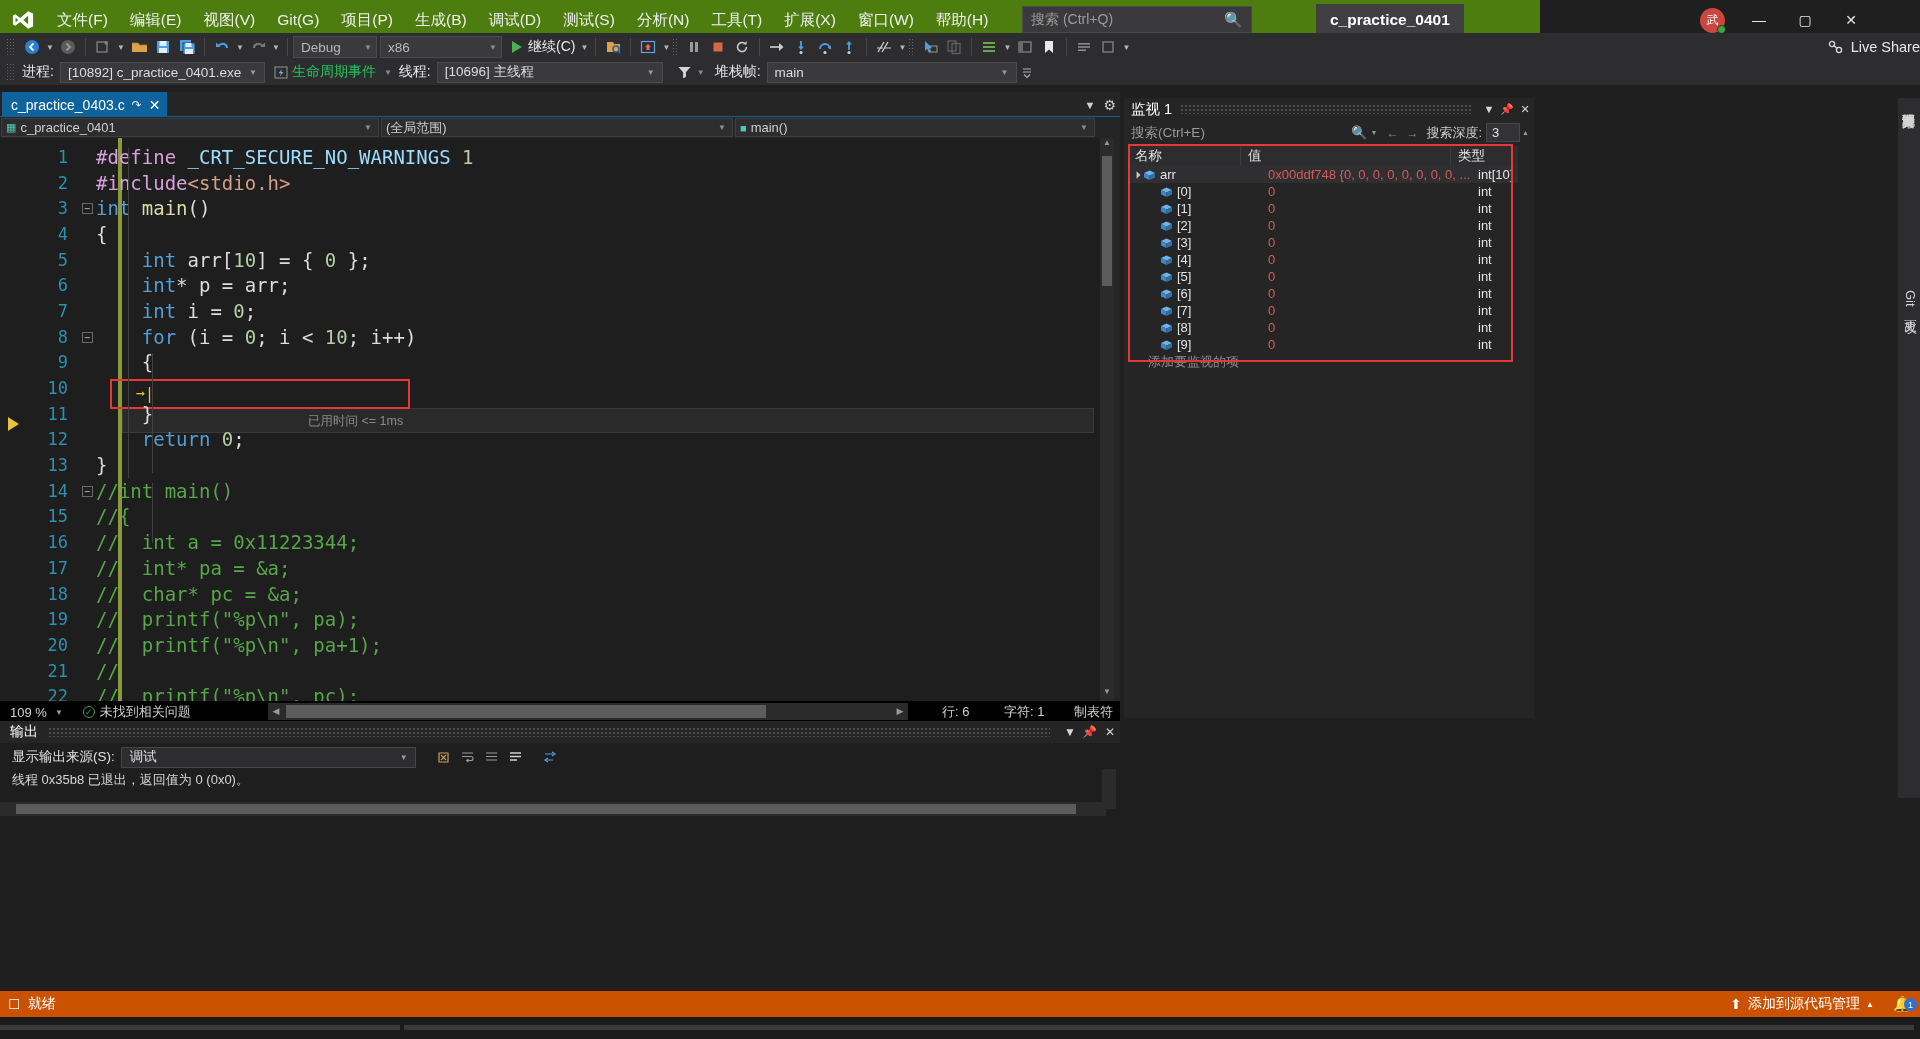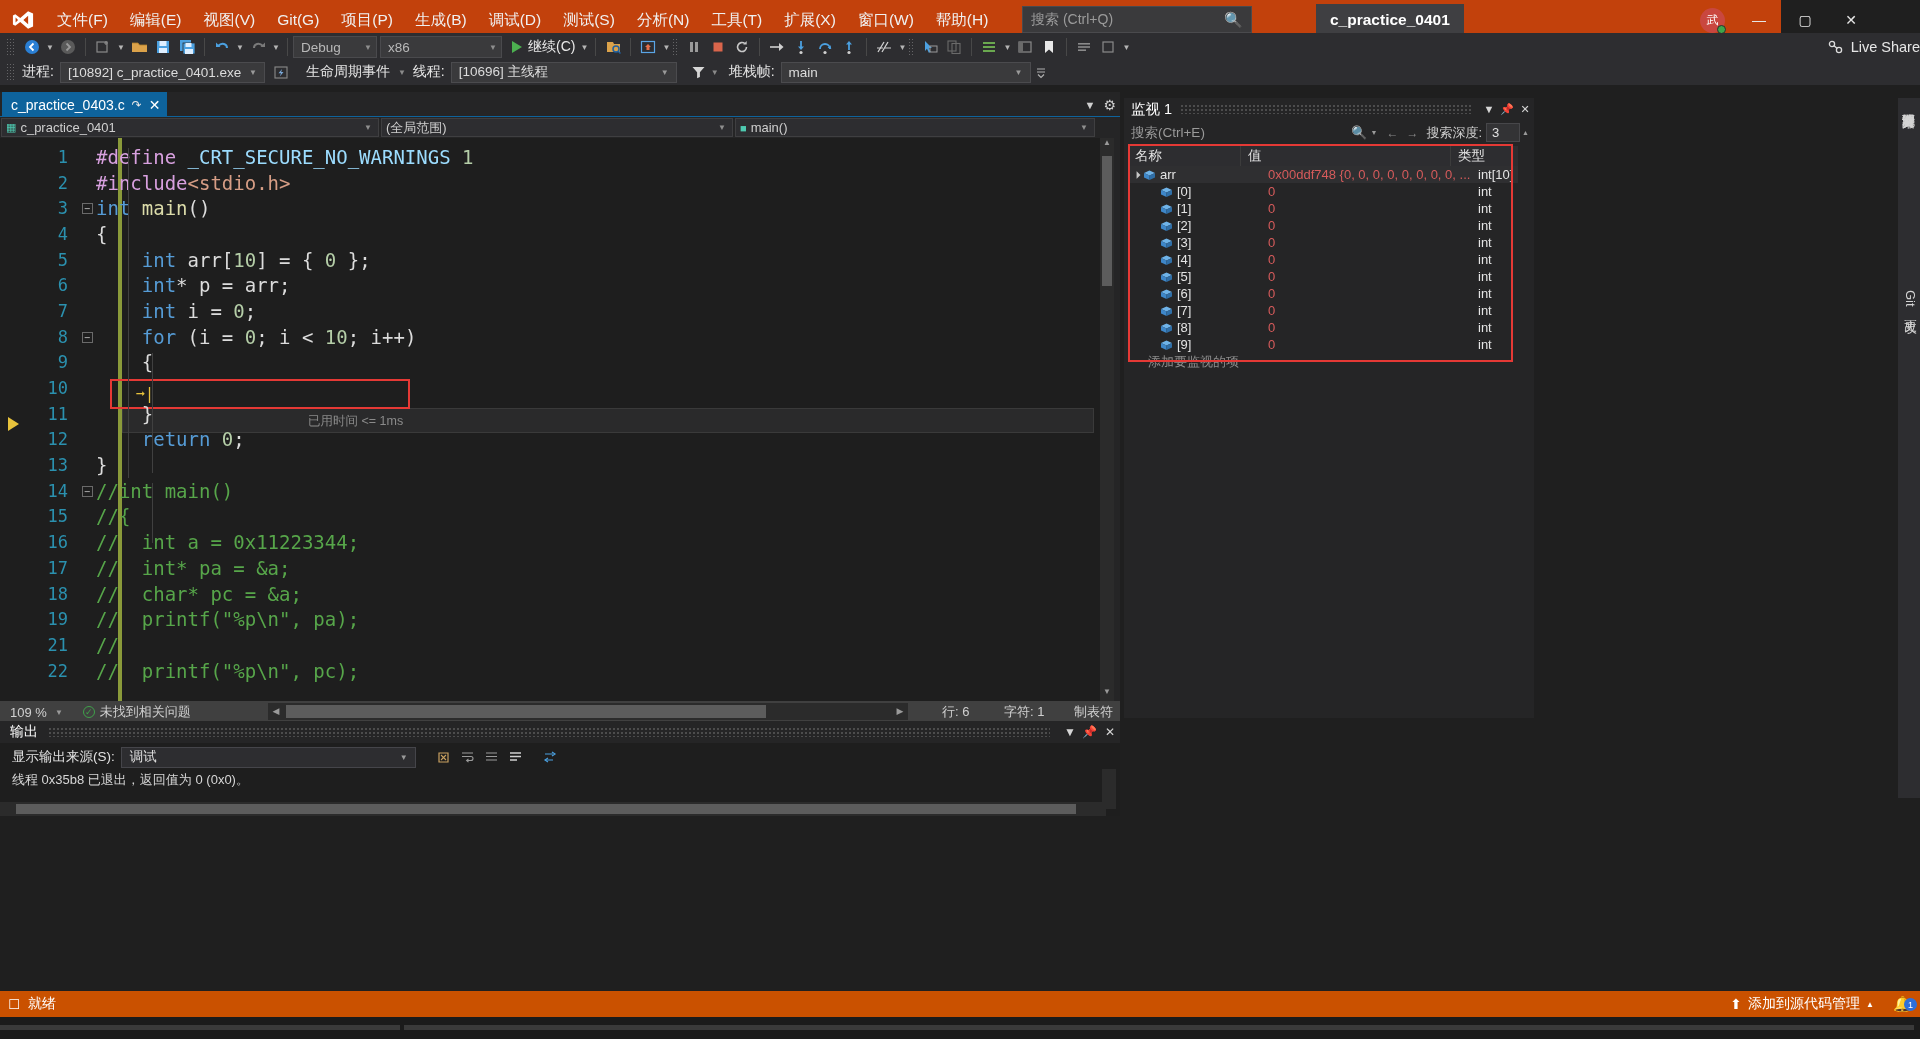--- a/index.html
+++ b/index.html
@@ -7,22 +7,22 @@
     width: 1920px; height: 1039px;
     background: #1e1e1e;
     font-family: "Liberation Sans", "DejaVu Sans", sans-serif;
     overflow: hidden;
     -webkit-font-smoothing: antialiased;
   }
   .app { position: relative; width: 1920px; height: 1039px; background: #1f1f1f; }
 
   
   .titlebar {
-    position: absolute; left: 0; top: 0; width: 1781px; height: 40px;
-    background: #c2410c; display: flex; align-items: center;
+    position: absolute; left: 0; top: 0; width: 1540px; height: 40px;
+    background: #4d7c0f; display: flex; align-items: center;
   }
   .vs-logo { width: 46px; height: 40px; display: flex; align-items: center; justify-content: center; }
   .vs-logo svg { width: 22px; height: 22px; }
   .menu { display: flex; align-items: center; height: 40px; }
   .menu-item {
     color: #f0f0f0; font-size: 15.5px; padding: 0 11px; height: 40px;
     display: flex; align-items: center; white-space: nowrap; cursor: default;
   }
 
   .search-box {
@@ -141,21 +141,21 @@
 
   .vscroll-ed { position: absolute; right: 6px; top: 46px; width: 14px; height: 563px; background: #2b2b2b; }
   .vscroll-ed .thumb { position: absolute; left: 2px; top: 18px; width: 10px; height: 130px; background: #5c5c5c; }
   .vscroll-ed .up, .vscroll-ed .dn { position: absolute; left: 0; width: 14px; height: 14px; color: #9a9a9a; font-size: 8px; text-align: center; }
   .vscroll-ed .up { top: 0; } .vscroll-ed .dn { bottom: 0; }
   .ed-right-rail { position: absolute; right: 0; top: 46px; width: 6px; height: 563px; background: #252526; }
 
   
   .edstatus {
     position: absolute; left: 0; top: 609px; width: 1120px; height: 22px;
-    background: #404040; display: flex; align-items: center; color: #d0d0d0; font-size: 13px;
+    background: #000000; display: flex; align-items: center; color: #d0d0d0; font-size: 13px;
   }
   .edstatus .zoom { padding-left: 10px; }
   .edstatus .zcaret { color: #9a9a9a; font-size: 8px; padding-left: 8px; }
   .edstatus .issue { display: flex; align-items: center; gap: 5px; padding-left: 20px; }
   .edstatus .okdot { width: 12px; height: 12px; border-radius: 50%; border: 1.5px solid #3fa14a; color: #3fa14a; font-size: 9px; display: flex; align-items: center; justify-content: center; }
   .hscroll { position: absolute; left: 268px; top: 2px; width: 640px; height: 17px; background: #2b2b2b; }
   .hscroll .th { position: absolute; left: 18px; top: 2px; width: 480px; height: 13px; background: #5c5c5c; }
   .hscroll .l, .hscroll .r { position: absolute; top: 0; width: 16px; height: 17px; color: #9a9a9a; font-size: 9px; text-align: center; line-height: 17px; }
   .hscroll .l { left: 0; } .hscroll .r { right: 0; }
   .edstatus .seg { padding-left: 22px; }
@@ -525,21 +525,21 @@
     <div class="db-combo" style="width:205px">
       <span class="cv">[10892] c_practice_0401.exe</span>
       <span class="cc">▼</span>
     </div>
     <div class="db-icn" style="margin-left:6px">
       <svg width="14" height="13" viewBox="0 0 14 13">
           <rect x="1" y="1" width="12" height="11" fill="none" stroke="#8a8a8a" stroke-width="1.1"></rect>
           <path d="M8 3 4.5 7.2H7L5.8 10.5 9.5 6H7.2z" fill="#7aa8d8"></path>
         </svg>
     </div>
-    <span class="db-label" style="color:#e5e5e5;margin-left:15px">生命周期事件</span>
+    <span class="db-label" style="color:#22c55e;margin-left:1px">生命周期事件</span>
     <span class="cc" style="color:#8a8a8a;font-size:8px;padding:0 5px 0 2px">▼</span>
     <span class="db-label">线程:</span>
     <div class="db-combo" style="width:226px">
       <span class="cv">[10696] 主线程</span>
       <span class="cc">▼</span>
     </div>
     <div class="db-icn" style="margin-left:12px">
       <svg width="15" height="14" viewBox="0 0 15 14">
           <path d="M1.5 2h12l-4.6 5.2V12l-2.8 1.2V7.2z" fill="#d6d6d6"></path>
         </svg>
@@ -613,20 +613,21 @@
           <div class="ln"><span class="lnum">10</span><span style="width: 18px; flex: 0 0 auto; color: rgb(189, 189, 189); font-size: 12px; text-align: center; font-family: &quot;DejaVu Sans Mono&quot;, monospace;"></span></div>
           <div class="ln"><span class="lnum">11</span><span style="width: 18px; flex: 0 0 auto; color: rgb(189, 189, 189); font-size: 12px; text-align: center; font-family: &quot;DejaVu Sans Mono&quot;, monospace;"></span><span class="lcode"><span>    }</span></span></div>
           <div class="ln"><span class="lnum">12</span><span style="width: 18px; flex: 0 0 auto; color: rgb(189, 189, 189); font-size: 12px; text-align: center; font-family: &quot;DejaVu Sans Mono&quot;, monospace;"></span><span class="lcode"><span class="kw">    return </span><span class="num">0</span><span>;</span></span></div>
           <div class="ln"><span class="lnum">13</span><span style="width: 18px; flex: 0 0 auto; color: rgb(189, 189, 189); font-size: 12px; text-align: center; font-family: &quot;DejaVu Sans Mono&quot;, monospace;"></span><span class="lcode"><span>}</span></span></div>
           <div class="ln"><span class="lnum">14</span><span style="width: 18px; flex: 0 0 auto; color: rgb(189, 189, 189); font-size: 12px; text-align: center; font-family: &quot;DejaVu Sans Mono&quot;, monospace;"><span style="display:inline-block;width:11px;height:11px;line-height:9px;border:1px solid #6a6a6a;font-size:10px;">−</span></span><span class="lcode"><span class="cmt">//int main()</span></span></div>
           <div class="ln"><span class="lnum">15</span><span style="width: 18px; flex: 0 0 auto; color: rgb(189, 189, 189); font-size: 12px; text-align: center; font-family: &quot;DejaVu Sans Mono&quot;, monospace;"></span><span class="lcode"><span class="cmt">//{</span></span></div>
           <div class="ln"><span class="lnum">16</span><span style="width: 18px; flex: 0 0 auto; color: rgb(189, 189, 189); font-size: 12px; text-align: center; font-family: &quot;DejaVu Sans Mono&quot;, monospace;"></span><span class="lcode"><span class="cmt">//  int a = 0x11223344;</span></span></div>
           <div class="ln"><span class="lnum">17</span><span style="width: 18px; flex: 0 0 auto; color: rgb(189, 189, 189); font-size: 12px; text-align: center; font-family: &quot;DejaVu Sans Mono&quot;, monospace;"></span><span class="lcode"><span class="cmt">//  int* pa = &amp;a;</span></span></div>
           <div class="ln"><span class="lnum">18</span><span style="width: 18px; flex: 0 0 auto; color: rgb(189, 189, 189); font-size: 12px; text-align: center; font-family: &quot;DejaVu Sans Mono&quot;, monospace;"></span><span class="lcode"><span class="cmt">//  char* pc = &amp;a;</span></span></div>
           <div class="ln"><span class="lnum">19</span><span style="width: 18px; flex: 0 0 auto; color: rgb(189, 189, 189); font-size: 12px; text-align: center; font-family: &quot;DejaVu Sans Mono&quot;, monospace;"></span><span class="lcode"><span class="cmt">//  printf("%p\n", pa);</span></span></div>
+          <div class="ln"><span class="lnum">20</span><span style="width: 18px; flex: 0 0 auto; color: rgb(189, 189, 189); font-size: 12px; text-align: center; font-family: &quot;DejaVu Sans Mono&quot;, monospace;"></span><span class="lcode"><span class="cmt">//  printf("%p\n", pa+1);</span></span></div>
           <div class="ln"><span class="lnum">21</span><span style="width: 18px; flex: 0 0 auto; color: rgb(189, 189, 189); font-size: 12px; text-align: center; font-family: &quot;DejaVu Sans Mono&quot;, monospace;"></span><span class="lcode"><span class="cmt">//</span></span></div>
           <div class="ln"><span class="lnum">22</span><span style="width: 18px; flex: 0 0 auto; color: rgb(189, 189, 189); font-size: 12px; text-align: center; font-family: &quot;DejaVu Sans Mono&quot;, monospace;"></span><span class="lcode"><span class="cmt">//  printf("%p\n", pc);</span></span></div>
         </div>
     <div class="ind-guide" style="left: 128px; top: 10px; height: 330px;"></div>
         <div class="ind-guide" style="left: 152px; top: 215px; height: 120px;"></div>
         <div class="ind-guide" style="left: 152px; top: 345px; height: 60px;"></div>
       </div>
 
     <div class="vscroll-ed">
       <div class="up">▲</div>

